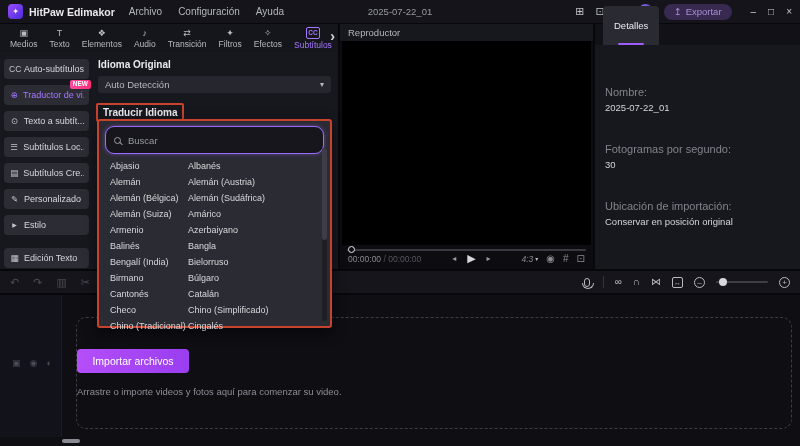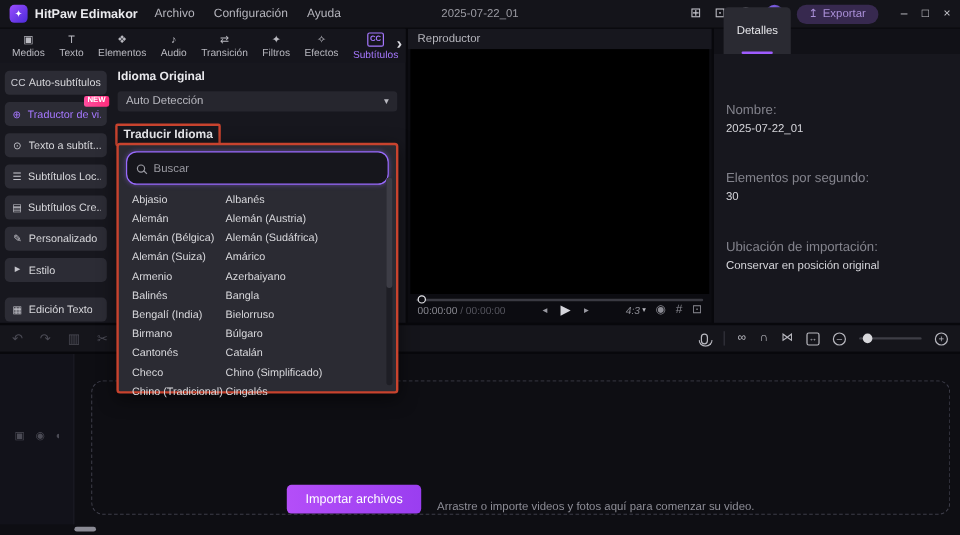--- a/index.html
+++ b/index.html
@@ -121,21 +121,21 @@
   .zoom-circle { width:11px; height:11px; border:1px solid #b9b9c0; border-radius:50%;
     display:flex; align-items:center; justify-content:center; font-size:8px; }
   .zoom-slider { position:relative; width:52px; height:2px; background:#3e3e46; border-radius:1px; }
   .zoom-slider .zknob { position:absolute; left:3px; top:-3px; width:8px; height:8px; background:#d8d8dc; border-radius:50%; }
 
   
   .timeline { position:absolute; top:295px; left:0; right:0; bottom:0; background:#0e0e13; }
   .track-head { position:absolute; left:0; top:0; bottom:9px; width:62px; background:#12121a; border-right:1px solid #1b1b23; }
   .track-icons { position:absolute; left:12px; top:63px; display:flex; gap:9px; color:#4b4b55; font-size:9px; }
   .drop-zone { position:absolute; left:76px; right:8px; top:22px; bottom:17px; border:1.5px dashed #3c3c48;
-    border-radius:10px; display:flex; flex-direction:row; align-items:flex-end; justify-content:center; gap:13px; }
+    border-radius:10px; display:flex; flex-direction:column; align-items:flex-start; justify-content:center; gap:13px; }
   .import-btn { width:112px; height:24px; border-radius:4px; background:linear-gradient(90deg,#b44ef8,#9a3ef0);
     color:#fff; font-size:10.5px; display:flex; align-items:center; justify-content:center; }
   .drop-hint { font-size:9.5px; color:#8e8e97; }
   .h-scroll { position:absolute; bottom:3px; left:62px; width:18px; height:4px; background:#8a8a94; border-radius:2px; }
 </style>
 </head>
 <body>
 
 <div class="app">
 
@@ -284,21 +284,21 @@
     </div>
   </div>
 
   <div class="panel details-panel">
     <div class="dt-header">
       <div class="dt-tab">Detalles</div>
     </div>
     <div class="dt-body">
       <div class="dt-label">Nombre:</div>
       <div class="dt-value">2025-07-22_01</div>
-      <div class="dt-label">Elementos por segundo:</div>
+      <div class="dt-label">Fotogramas por segundo:</div>
       <div class="dt-value">30</div>
       <div class="dt-label">Ubicación de importación:</div>
       <div class="dt-value">Conservar en posición original</div>
     </div>
   </div>
 
   <div class="tl-toolbar">
     <div class="tlt-left">
       <span>↶</span>
       <span>↷</span>

